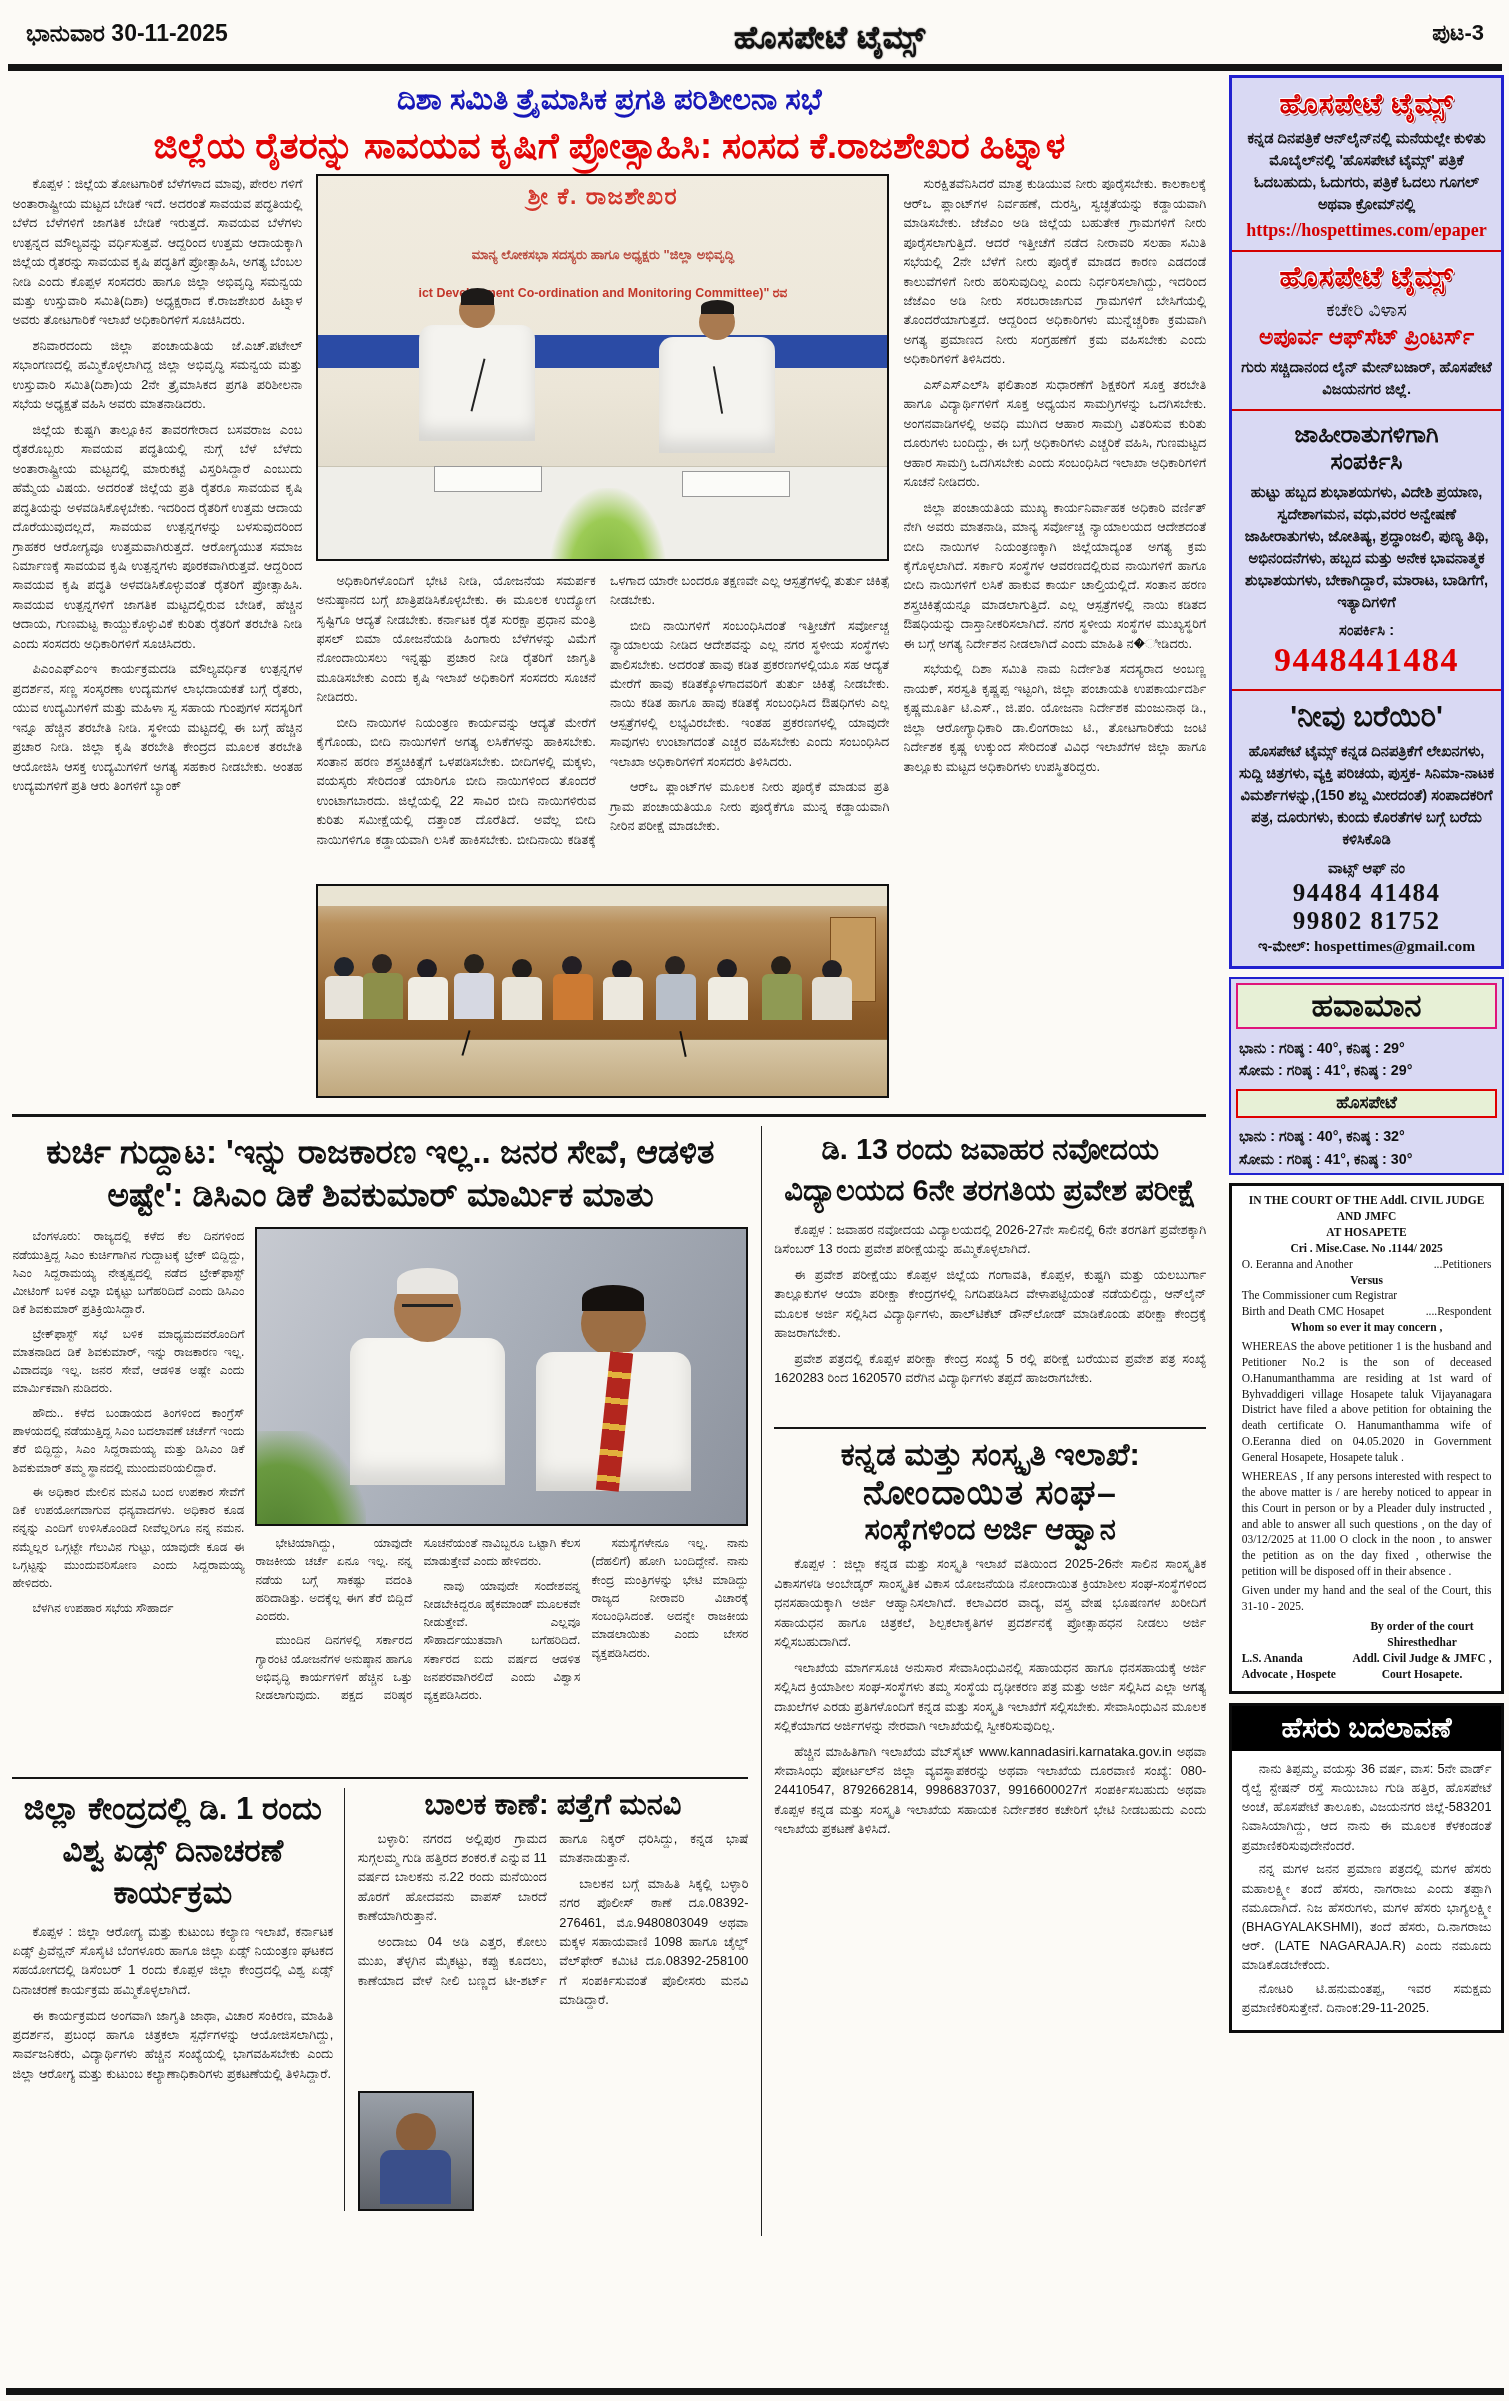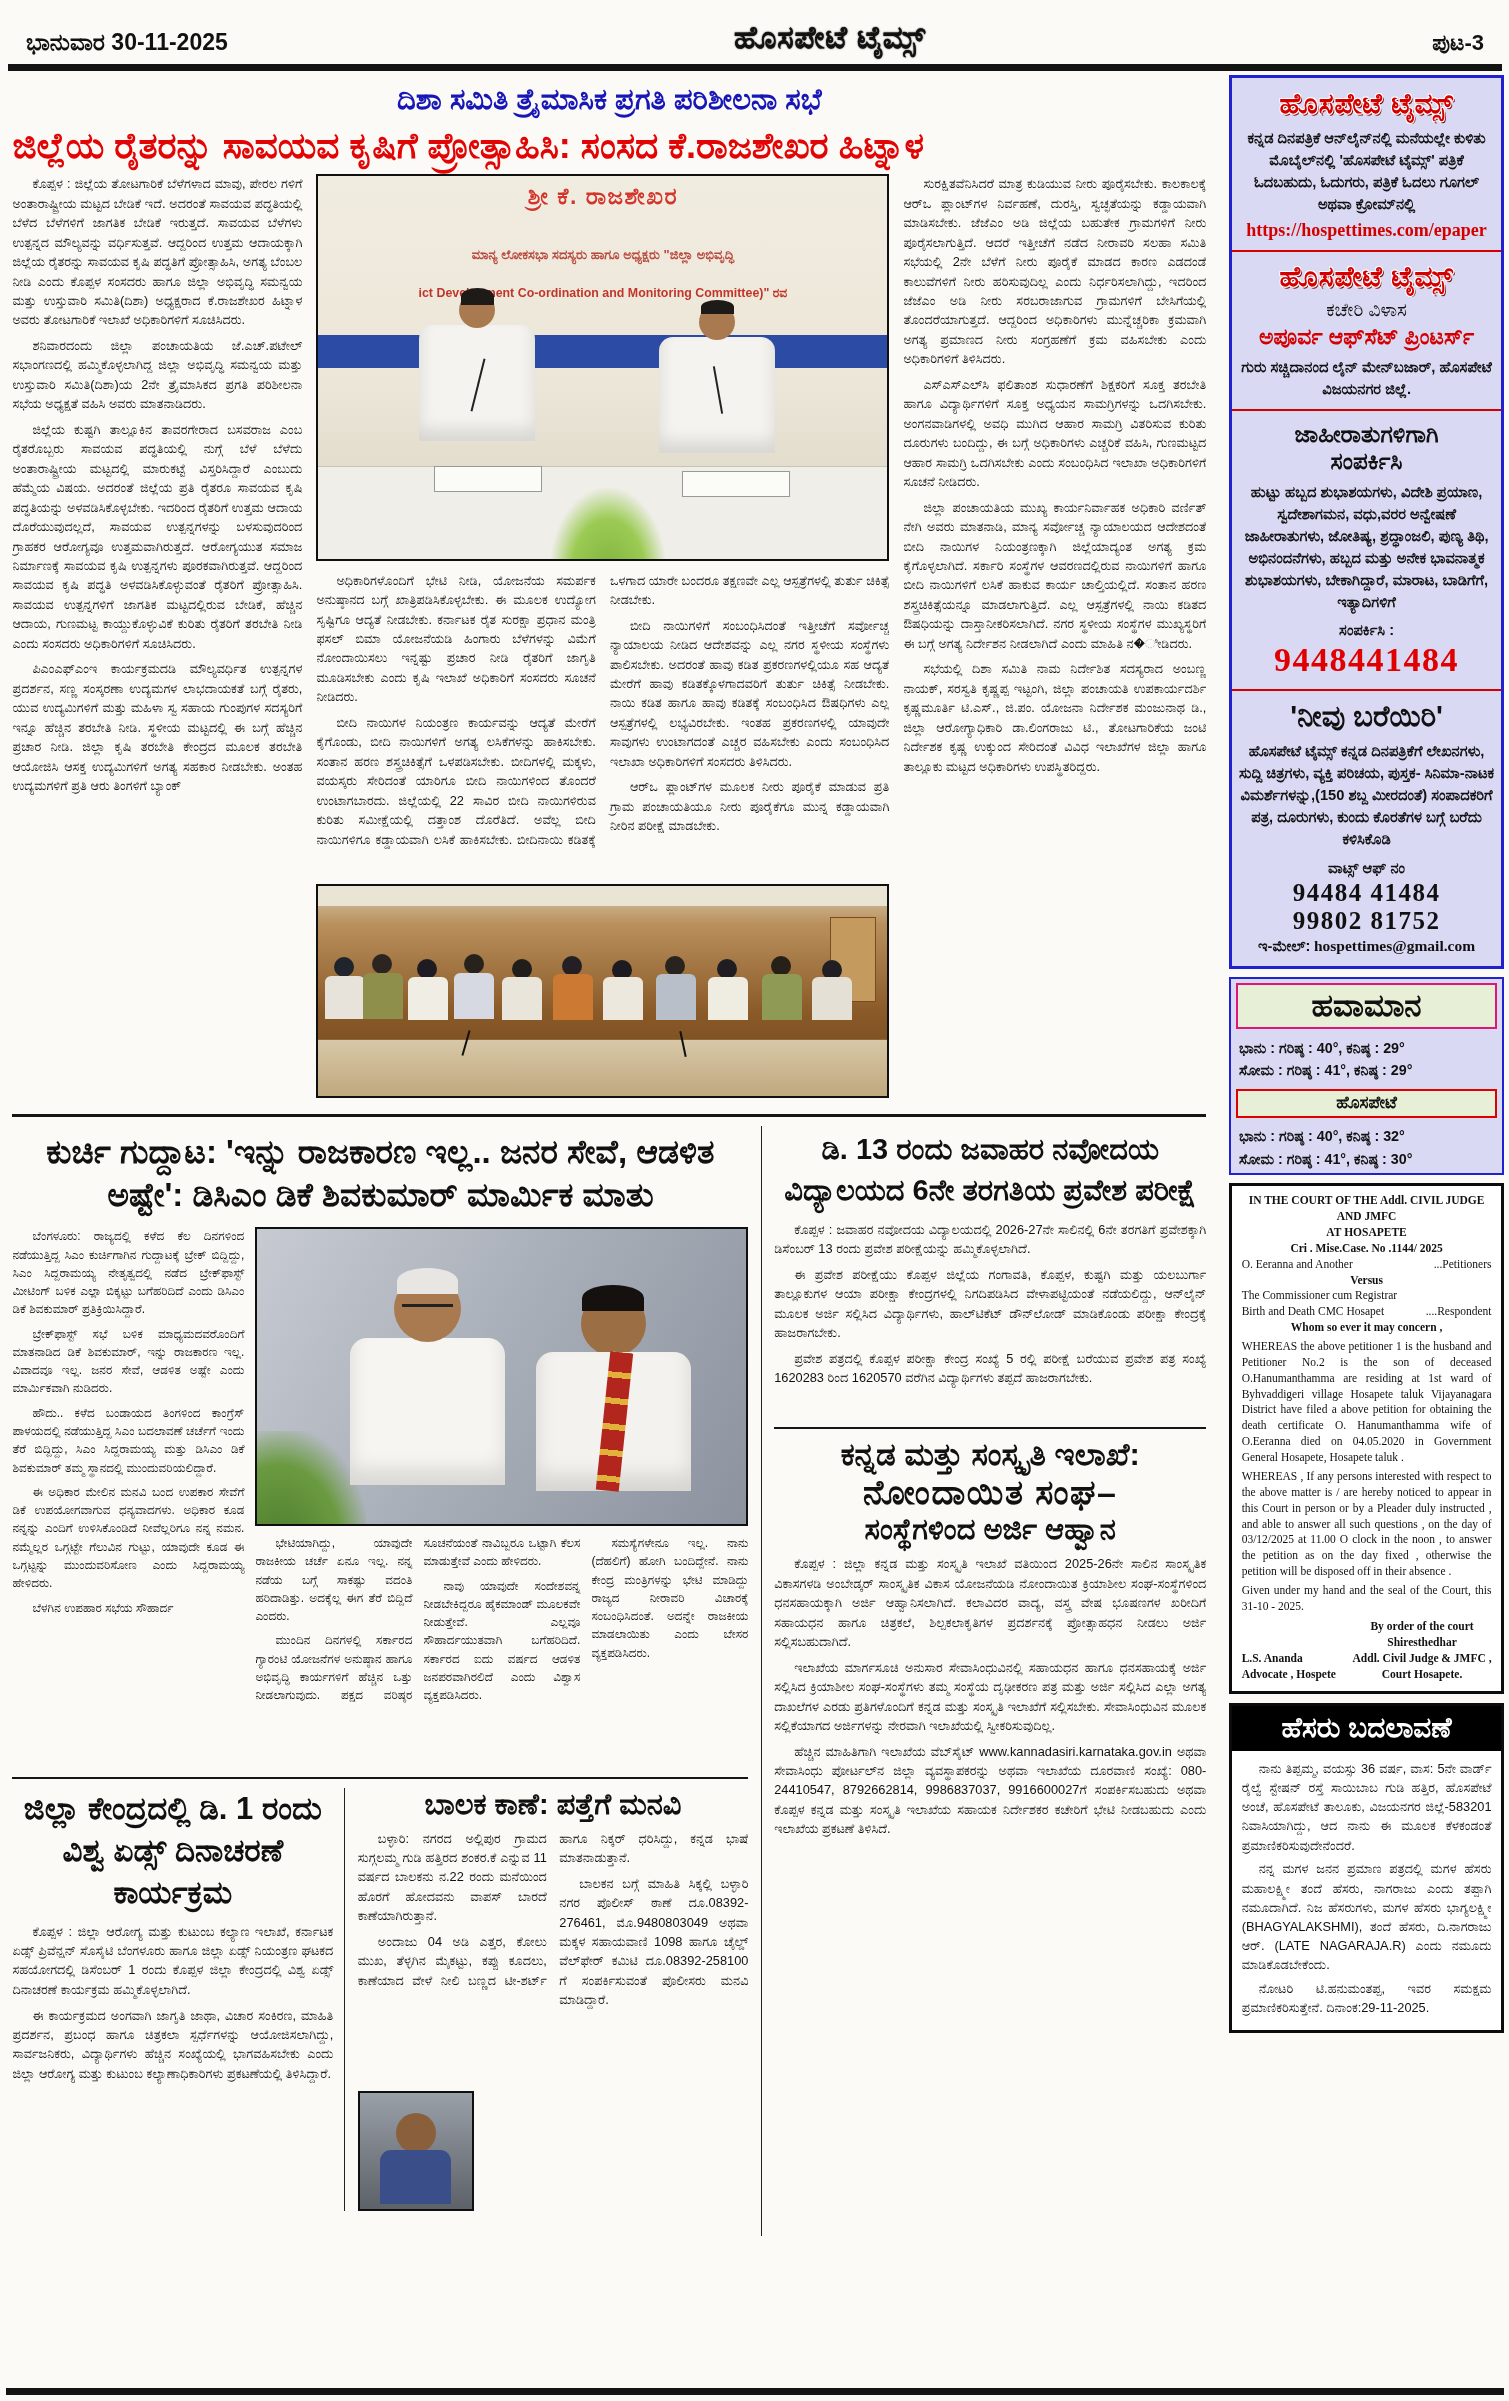--- a/index.html
+++ b/index.html
@@ -1,34 +1,34 @@
 <!DOCTYPE html>
 <html style="font-size:12.4px"><head>
 <meta charset="utf-8">
 <style>
   * { box-sizing:border-box; margin:0; padding:0; }
   body { background:#e8e8e8; font-family:"Liberation Sans", sans-serif; }
   .page { position:relative; width:1510px; height:2401px; margin:0 auto; background:#fcfaf6; overflow:hidden; color:#111; }
 
   
-  .hdr { display:flex; align-items:flex-end; justify-content:space-between; padding:20px 26px 4.6px 26px; }
+  .hdr { display:flex; align-items:flex-start; justify-content:space-between; padding:20px 26px 4.6px 26px; }
   .hdr-date { font-size:23px; font-weight:800; }
   .hdr-mast { font-size:31px; font-weight:800; letter-spacing:0.8px; text-shadow:0 0 1.5px #000; }
   .hdr-page { font-size:22px; font-weight:800; }
   .hrule { height:7px; background:#141414; margin:3.1px 7.7px 0 7.7px; }
   .hrule.bottom { position:absolute; left:0; right:0; bottom:6.2px; margin:0 6.2px; }
 
   
   .content { display:flex; padding:4.6px 6.2px 0 12.4px; gap:23px; }
   .main { width:1205px; }
   .sidebar { width:277px; }
 
   
   .kicker { color:#1717b8; font-size:29px; font-weight:800; text-align:center; padding:7.7px 0 1.5px; }
-  .headline1 { color:#e20505; font-size:36px; font-weight:800; text-align:left; padding:6.2px 0 7.7px; }
+  .headline1 { color:#e20505; font-size:36px; font-weight:800; text-align:center; padding:6.2px 0 7.7px; }
   .lead-body { display:flex; gap:14px; height:930px; overflow:hidden; }
   .lead-colA { width:290px; }
   .lead-mid { width:573px; }
   .lead-colD { flex:1; }
   .plist p { font-size:12.8px; line-height:1.52; text-align:justify; text-indent:20px; margin-bottom:6.2px; }
   .midtext { columns:2; column-gap:14px; height:304px; overflow:hidden; margin:9.3px 0; }
 
   
   .photo { position:relative; border:2.3px solid #101010; overflow:hidden; background:#cfc9bc; }
   .abs { position:absolute; }

